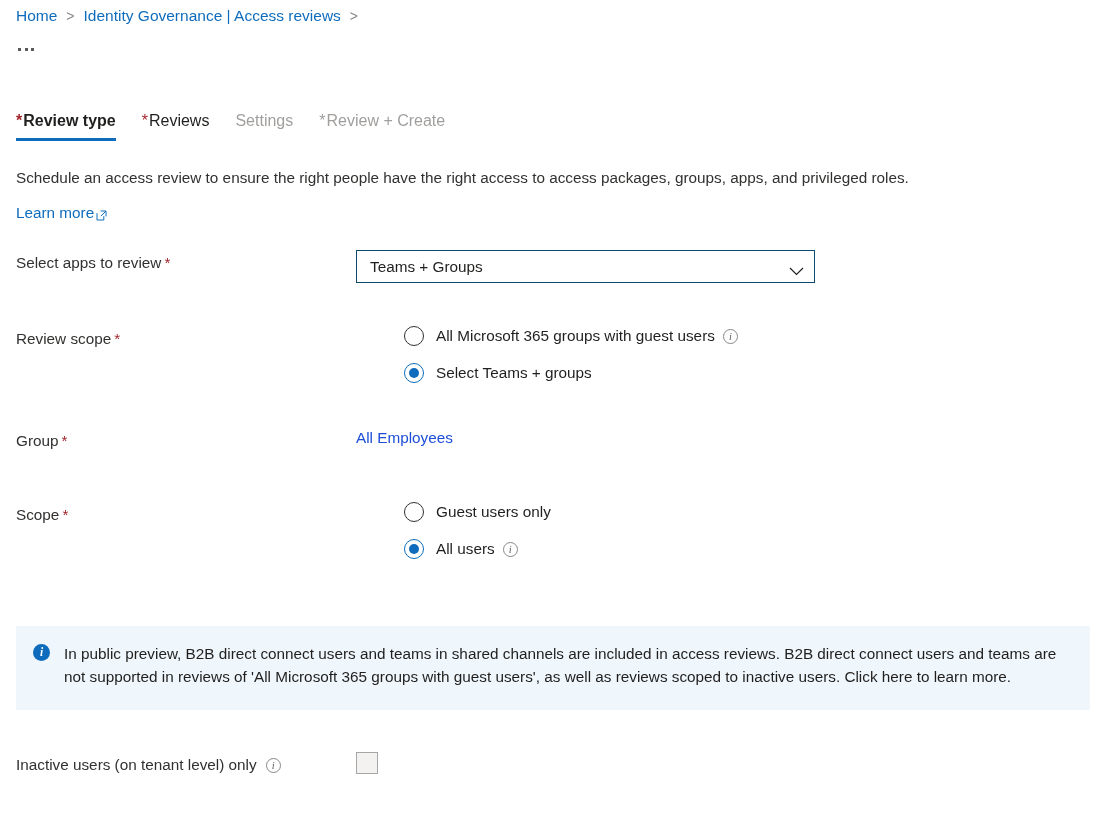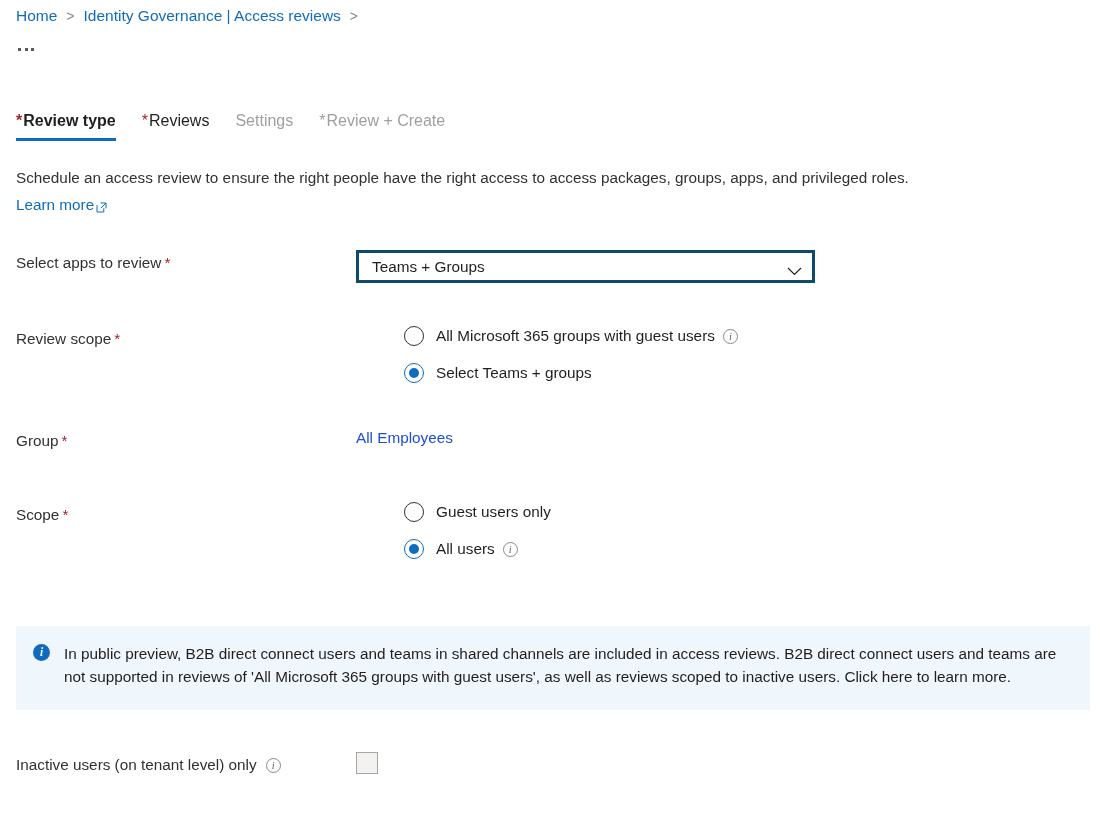--- a/index.html
+++ b/index.html
@@ -58,37 +58,37 @@
     height: 3px; background: #0f6cbd;
   }
 
   
   .desc {
     position: absolute; left: 16px; top: 166px; width: 1060px;
     font-size: 15.3px; line-height: 23px; color: #323130;
   }
   .learn-more {
     display: inline-flex; align-items: center; gap: 2px;
-    color: #0f6cbd; cursor: pointer; margin-top: 4px;
+    color: #0f6cbd; cursor: pointer; margin-top: 12px;
   }
   .ext-icon { display: inline-block; width: 11px; height: 11px; position: relative; top: -3px; }
 
   
   .row { position: absolute; left: 16px; width: 1070px; display: flex; }
   .row-label {
     width: 340px; flex: 0 0 340px;
     font-size: 15.3px; line-height: 22px; color: #323130; padding-top: 2px;
   }
   .req-star { color: #a4262c; margin-left: 3px; }
   .row-field { flex: 1; }
 
   
   .dropdown {
     width: 459px; height: 33px; background: #fff;
-    border: 3px solid #0c4a6e;
+    border: 1px solid #0c4a6e;
     display: flex; align-items: center; justify-content: space-between;
     padding: 0 10px 0 13px; cursor: pointer;
   }
   .dropdown-value { font-size: 15.3px; color: #201f1e; line-height: 20px; }
   .chev { width: 15px; height: 9px; }
 
   
   .radio-item {
     display: flex; align-items: center; gap: 12px;
     margin-bottom: 17px; cursor: pointer; margin-left: 48px;

